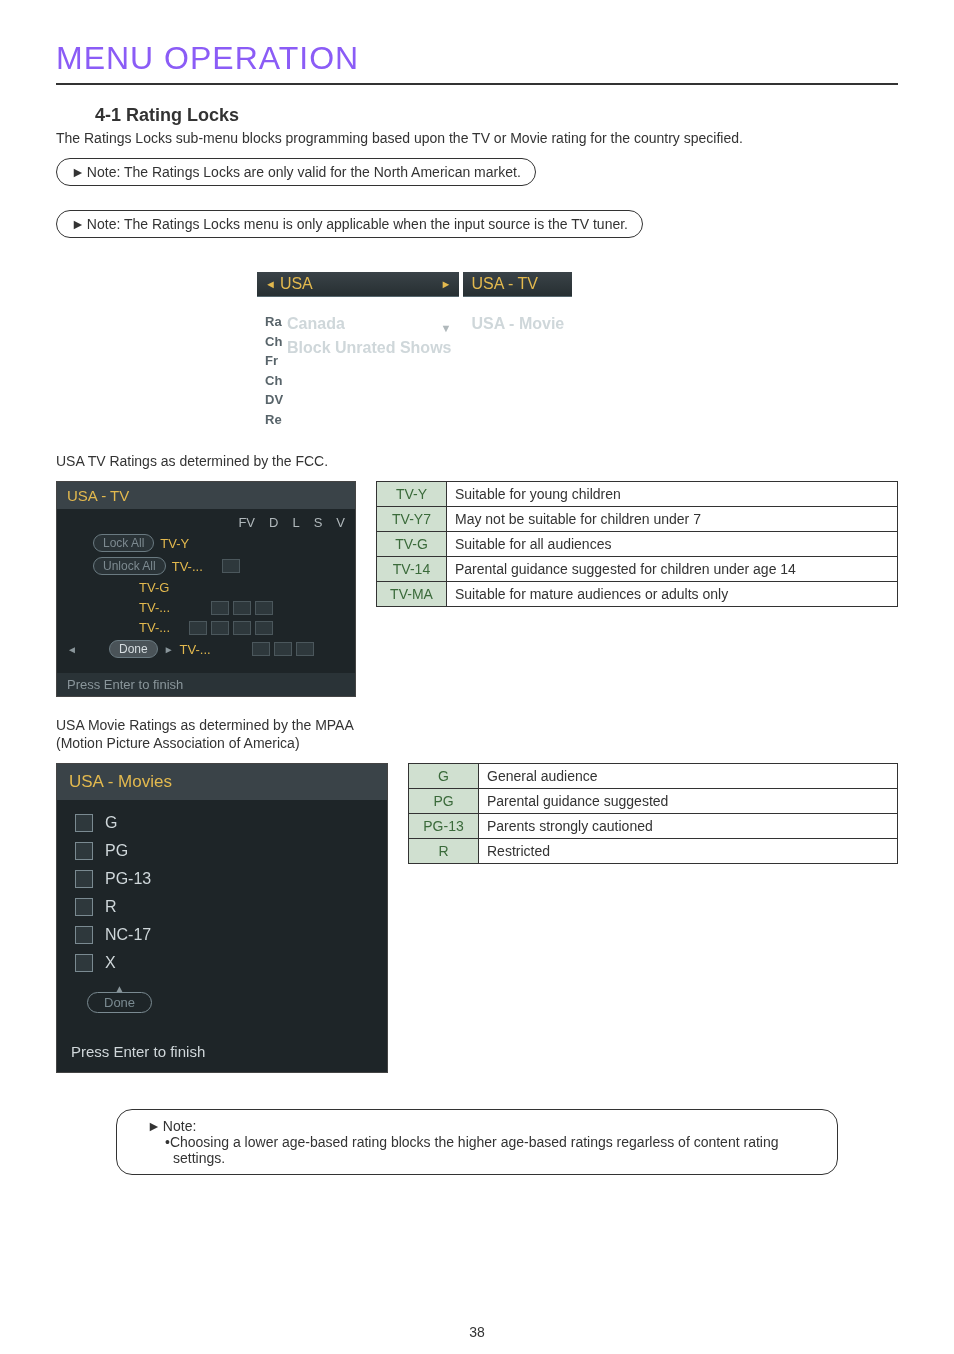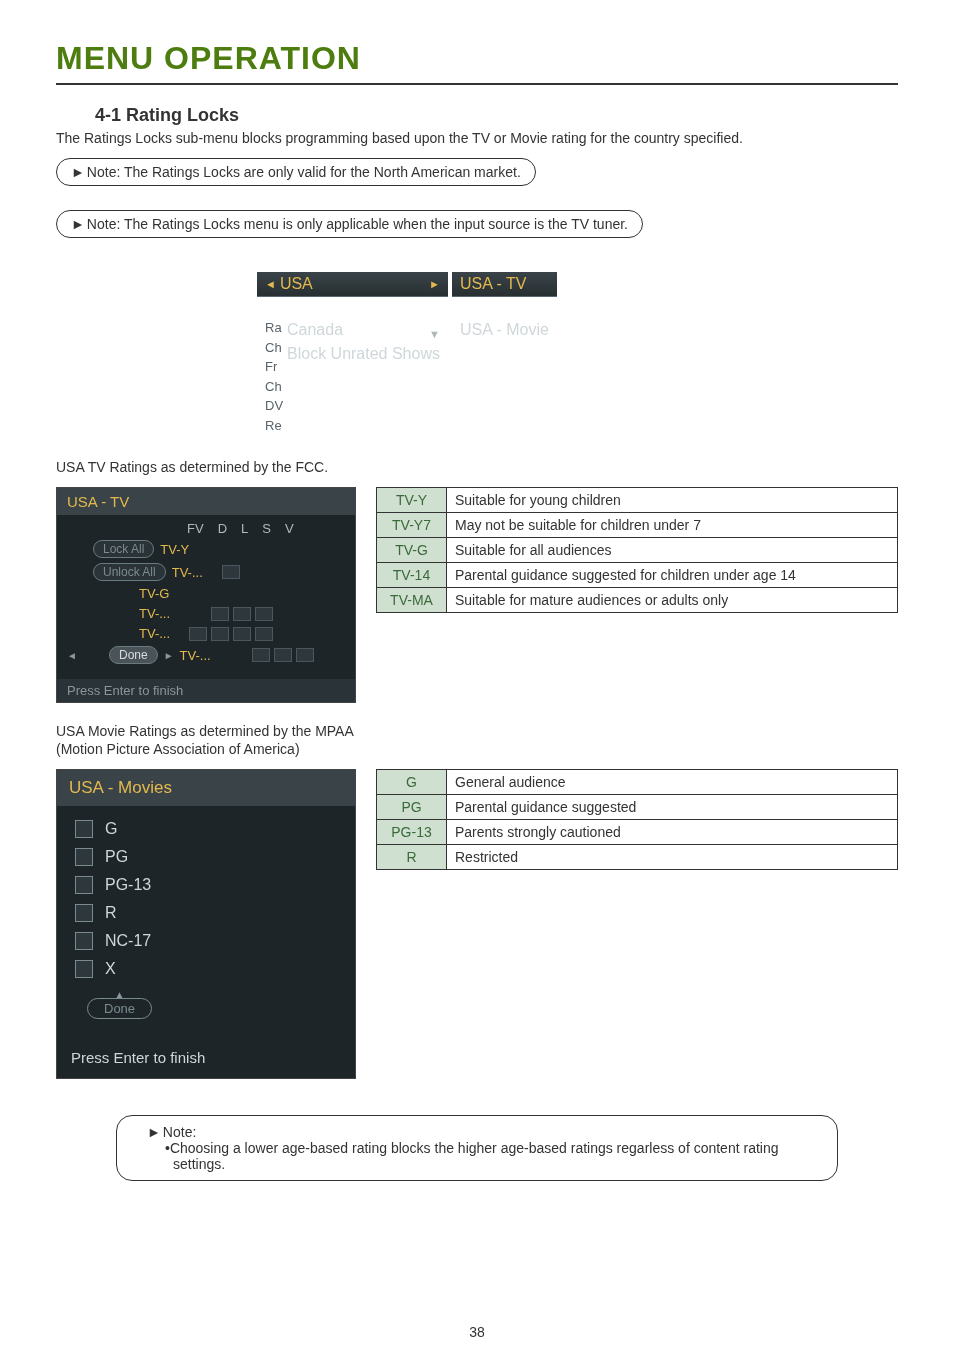--- a/index.html
+++ b/index.html
@@ -7,22 +7,22 @@
     width: 954px;
     height: 1354px;
     background: #fff;
     font-family: Arial, Helvetica, sans-serif;
     color: #333;
     padding: 40px 56px 28px 56px;
     position: relative;
   }
   .title {
     font-size: 32px;
-    font-weight: bold;
-    color: #4d7c0f;
+    font-weight: normal;
+    color: #8b5cf6;
     letter-spacing: 1px;
     margin-bottom: 6px;
   }
   .hr {
     border: none;
     border-top: 2px solid #333;
     margin-bottom: 20px;
   }
   .sec-head {
     font-size: 18px;
@@ -53,46 +53,46 @@
   }
   .top-hdr {
     background: linear-gradient(#3a4348,#272f32);
     color: #e3b94e;
     padding: 3px 8px;
     border-bottom: 1px solid #56676e;
     display: flex;
     align-items: center;
     gap: 4px;
   }
-  .top-body { padding: 21px 8px; color: #cfd7da; line-height: 1.5; }
+  .top-body { padding: 15px 8px; color: #cfd7da; line-height: 1.5; font-weight: bold; }
   .side-letters { float: left; width: 22px; color: #58646a; font-size: 13px; line-height: 1.5; }
   .side-col { overflow: hidden; }
   .dropdown-arrow { margin-left: auto; font-size: 11px; color: #b0b8bb; }
   .tv-ratings-row { display: flex; gap: 20px; align-items: flex-start; margin-bottom: 20px; }
   .left-panel {
     width: 300px; border: 1px solid #444;
     background: #1e2528;
     color: #cfd7da;
   }
   .lp-title { background: #3a4348; color: #e3b94e; padding: 5px 10px; font-size: 15px; }
   .lp-grid { padding: 6px 10px 10px 10px; font-size: 13px; }
-  .lp-cols { display: flex; gap: 14px; padding-left: 120px; margin-bottom: 4px; color:#b0b8bb; }
+  .lp-cols { display: flex; gap: 14px; padding-left: 120px; margin-bottom: 4px; color:#b0b8bb;justify-content:flex-end; }
   .lp-row { display: flex; align-items: center; gap: 6px; margin-bottom: 5px; }
   .pill-btn { border: 1px solid #6a7a81; border-radius: 10px; padding: 1px 9px; font-size: 12px; background: #2a3337; color:#7d8a90;margin-left:26px; }
   .pill-btn.done { background:#4a5358; color:#d6dde0; }
   .rating-lbl { color:#e3b94e; width:44px; }
   .boxes { display: flex; gap: 4px; }
   .bx { width: 18px; height: 14px; background:#2e383c; border:1px solid #4b575c; }
   .footer-hint { background:#2a3337; color:#8a969b; padding: 4px 10px; font-size:13px; }
   .right-table { flex: 1; border-collapse: collapse; }
   .right-table td { border: 1px solid #333; padding: 4px 8px; font-size: 14px; }
   .right-table td:first-child { background: #d0e0d0; color:#3a6a3a; text-align:center; width:70px; }
   .movies-row { display:flex; gap:20px; align-items:flex-start; margin-bottom: 36px; }
   .movies-panel {
-    width: 300px;
+    width: 332px;
     border: 1px solid #444;
     background: #1e2528;
     color: #cfd7da;
   }
   .mlist { padding: 14px 18px 22px 18px; }
   .mrow { display:flex; align-items:center; gap:12px; margin-bottom:10px; }
   .chk { width:18px; height:18px; border:1px solid #7a8a91; background:#2e383c; }
   .mlabel { font-size:16px; color:#cfd7da; }
   .done-pill { display:inline-block; border:1px solid #7a8a91; border-radius:12px; padding:2px 16px; color:#7a8a91; margin: 10px 0 0 12px; font-size:13px; position:relative; }
   .done-arrow { position:absolute; top:-10px; left:50%; transform:translateX(-50%); color:#8a969b; font-size:10px; }

